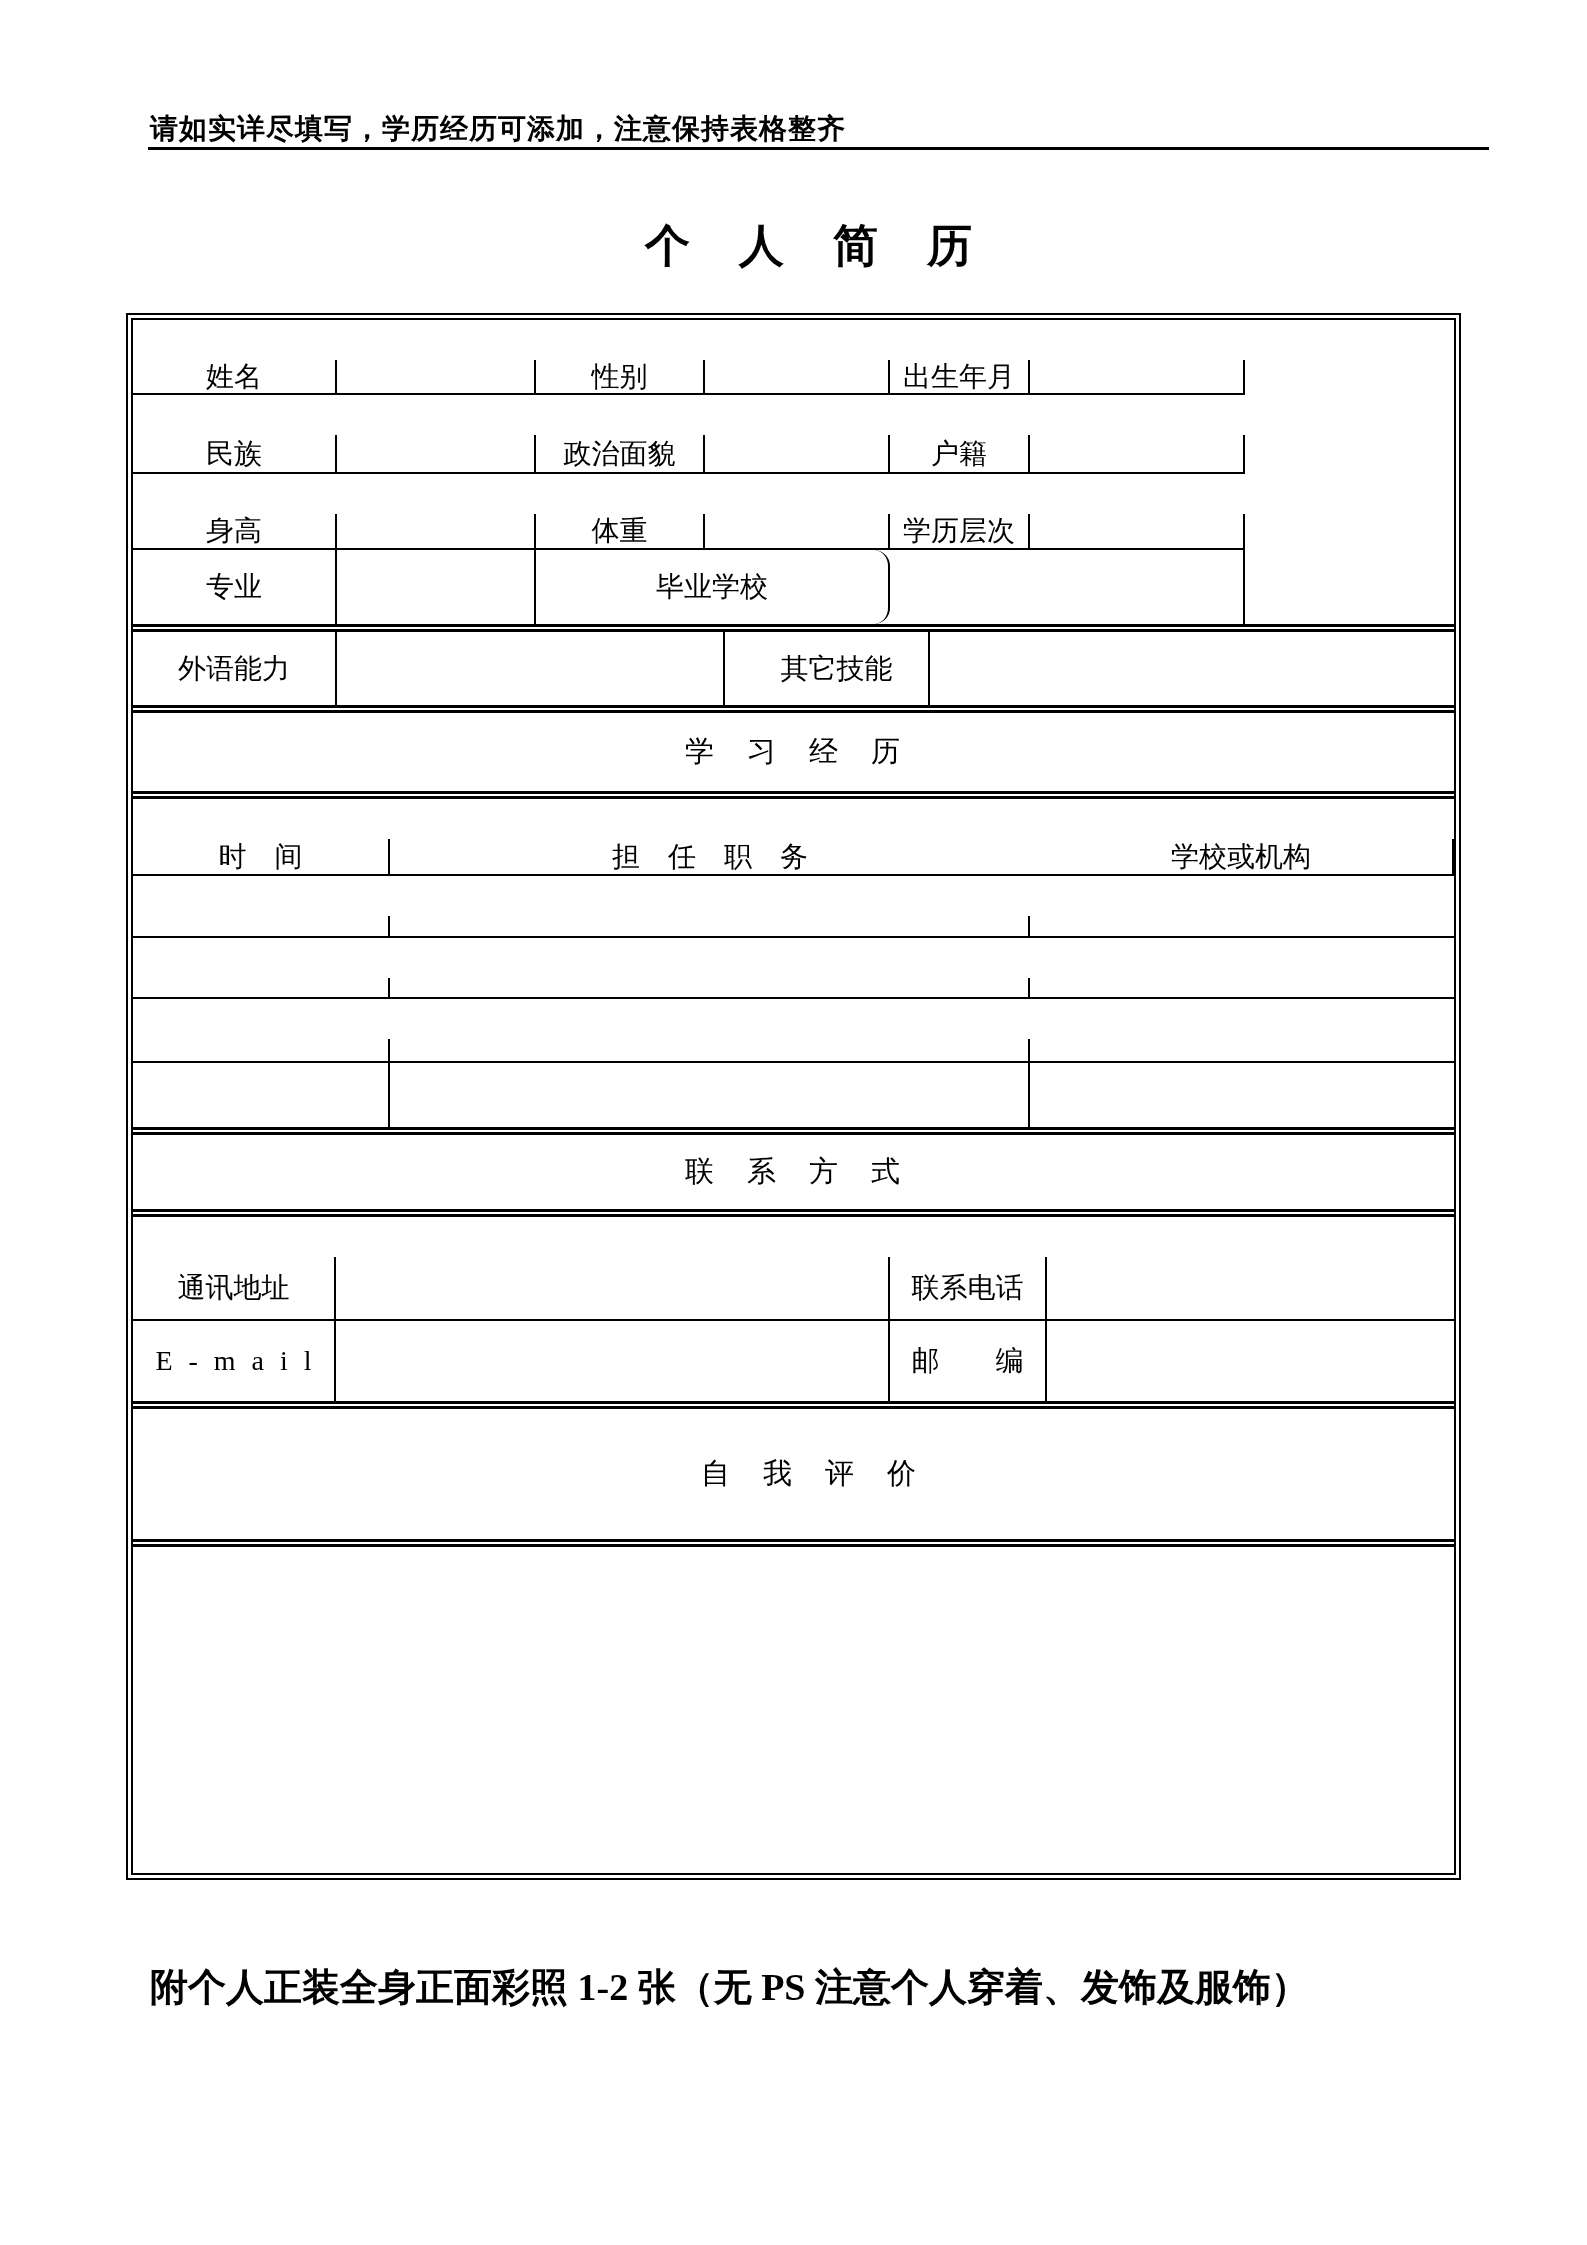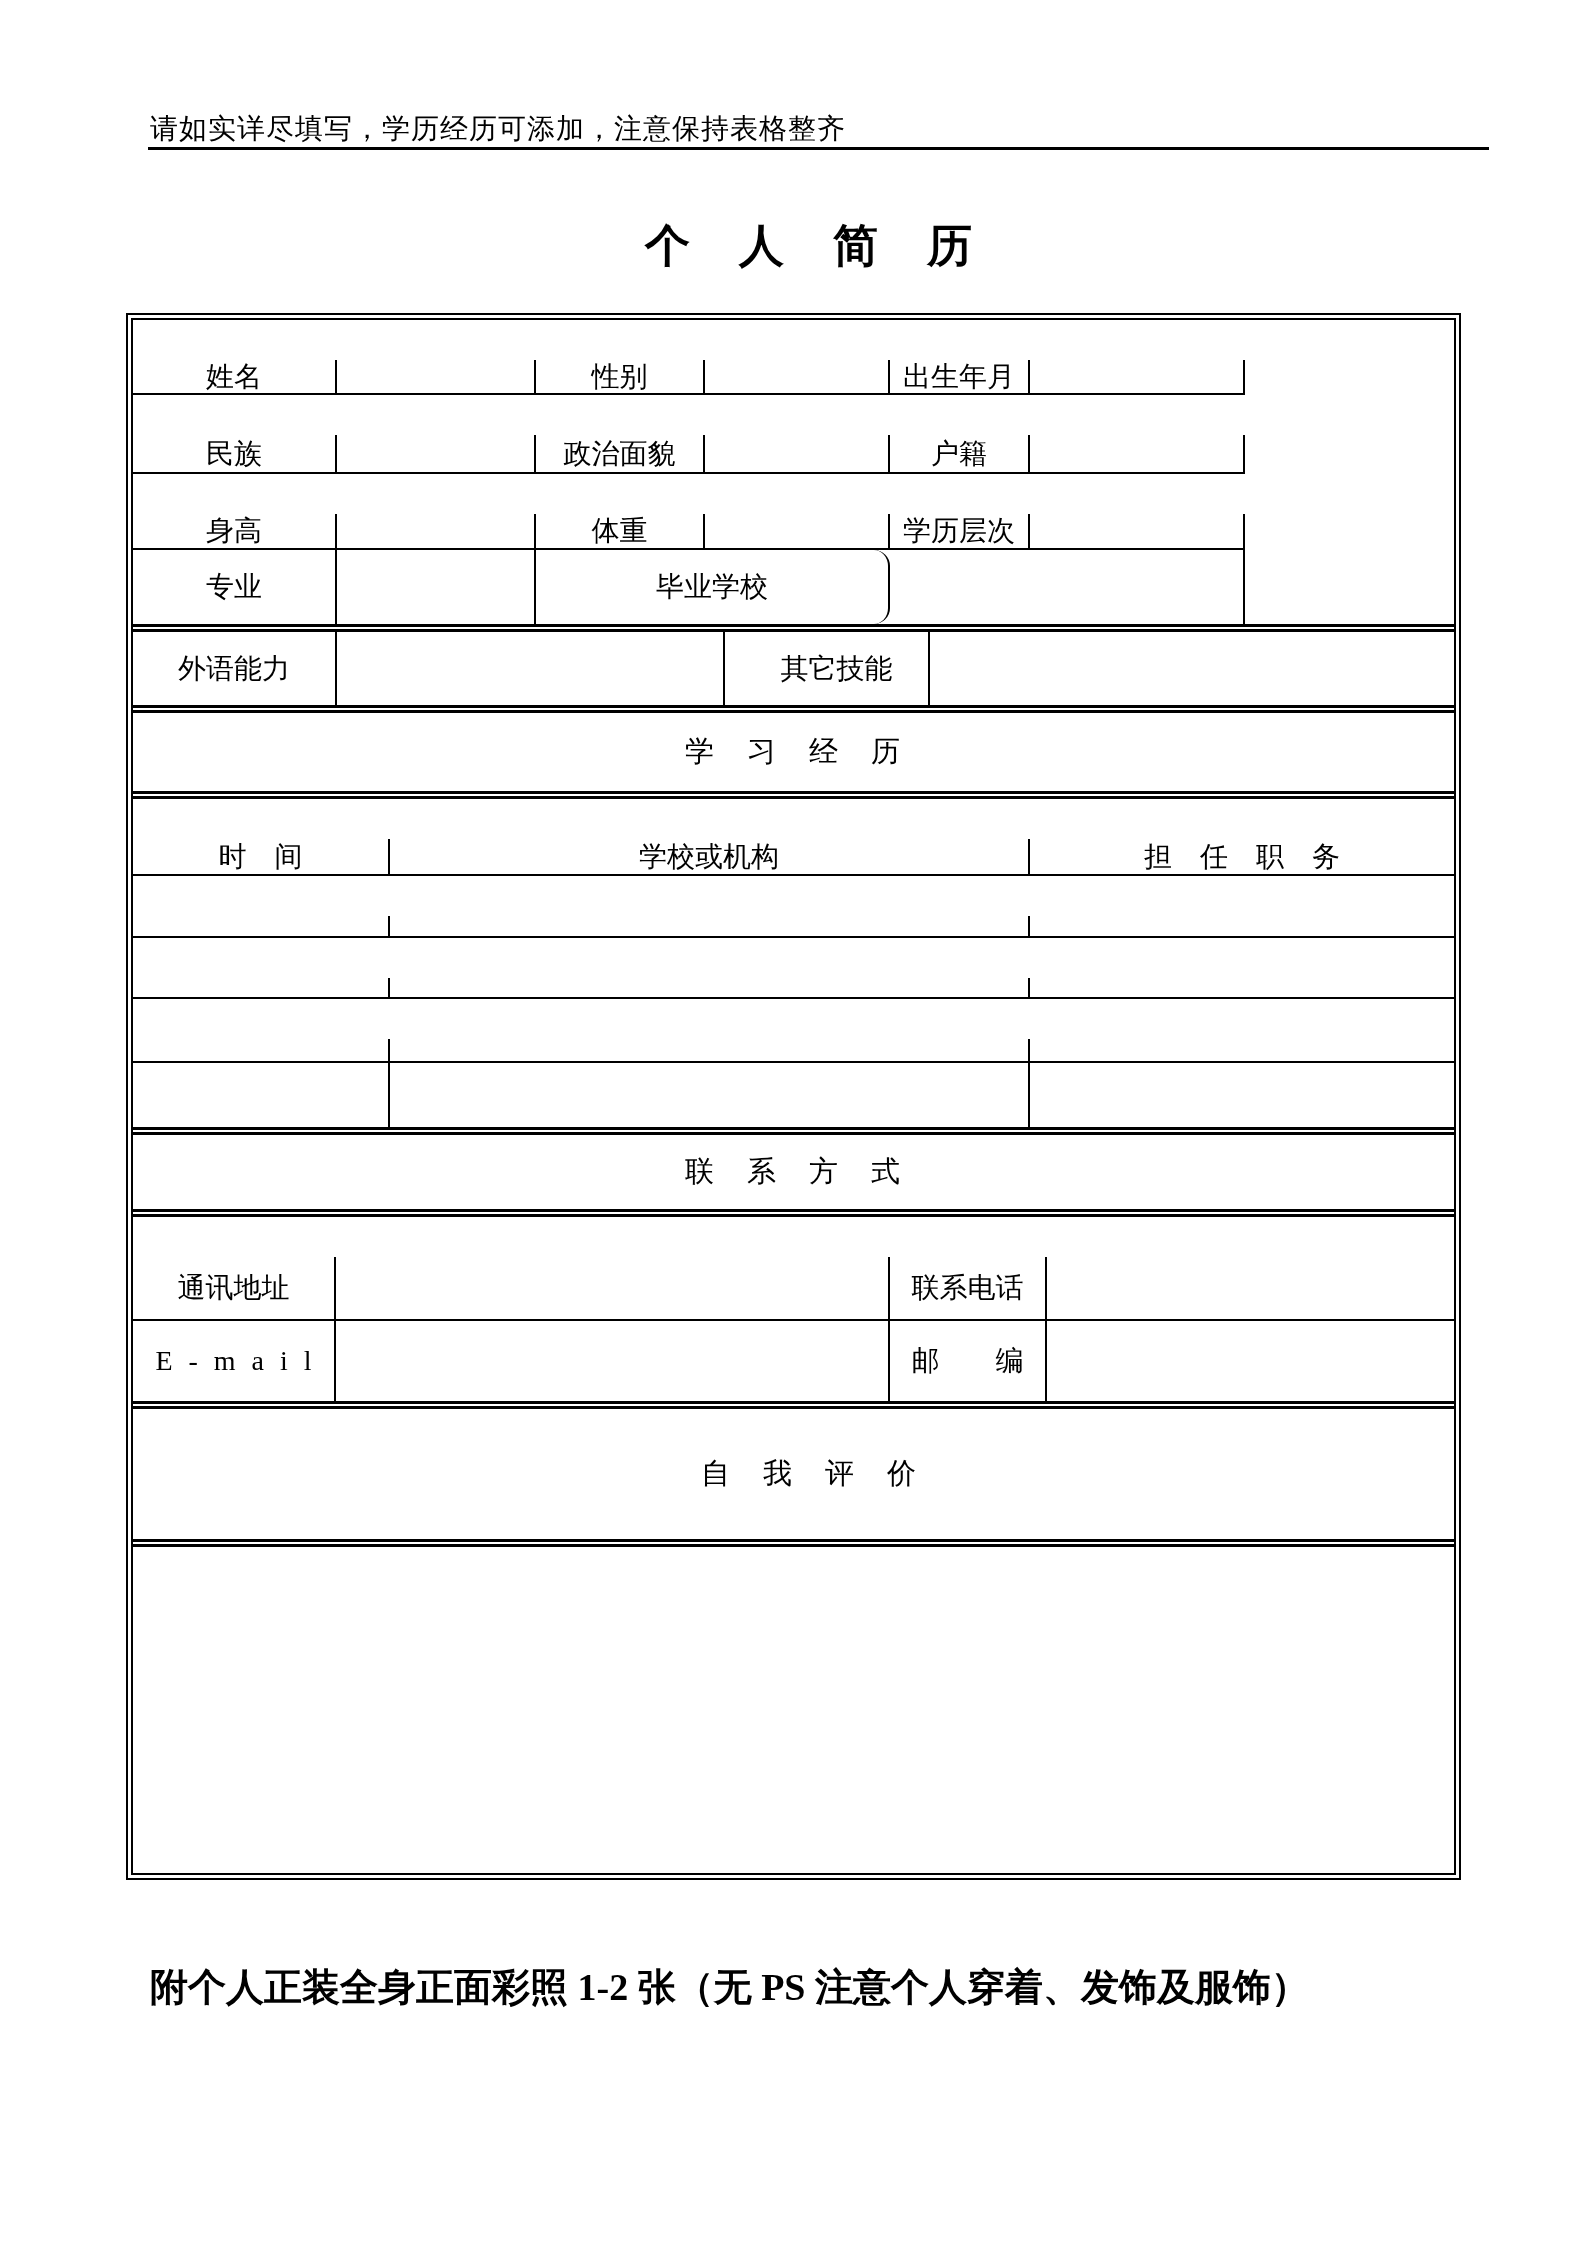--- a/index.html
+++ b/index.html
@@ -3,21 +3,21 @@
 <meta charset="utf-8">
 <style>
   html,body { margin:0; padding:0; background:#e8e8e8; }
   .page {
     position:relative; width:1587px; height:2245px; margin:0 auto;
     background:#ffffff; color:#000;
     font-family:"Liberation Serif","DejaVu Serif",serif;
   }
   .header-note {
     position:absolute; left:150px; top:110px;
-    font-size:28px; font-weight:normal; letter-spacing:1px; white-space:nowrap;
+    font-size:28px; font-weight:bold; letter-spacing:1px; white-space:nowrap;
   }
   .header-rule {
     position:absolute; left:148px; top:147px; width:1341px; height:3px; background:#000;
   }
   .doc-title {
     position:absolute; left:0; top:200px; width:100%;
     text-align:center; font-size:45px; font-weight:bold; margin:16px; letter-spacing:2px;
   }
   .form {
     position:absolute; left:126px; top:313px; width:1335px;
@@ -95,22 +95,22 @@
       <div class="c br">外语能力</div>
       <div class="c br"></div>
       <div class="c br">其它技能</div>
       <div class="c"></div>
     </div>
 
     <div class="sec-title h78 sep">学　习　经　历</div>
 
     <div class="sec secD sep">
       <div class="c br bb">时　间</div>
+      <div class="c bb">担　任　职　务</div>
       <div class="c br bb">学校或机构</div>
-      <div class="c bb">担　任　职　务</div>
 
       <div class="c br bb"></div>
       <div class="c br bb"></div>
       <div class="c bb"></div>
 
       <div class="c br bb"></div>
       <div class="c br bb"></div>
       <div class="c bb"></div>
 
       <div class="c br bb"></div>

